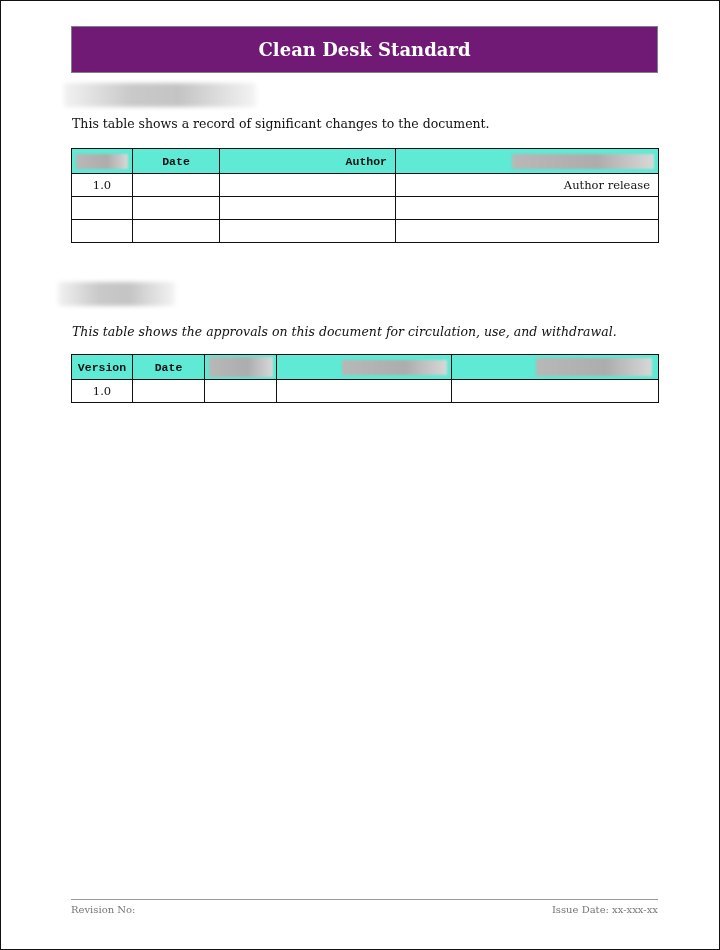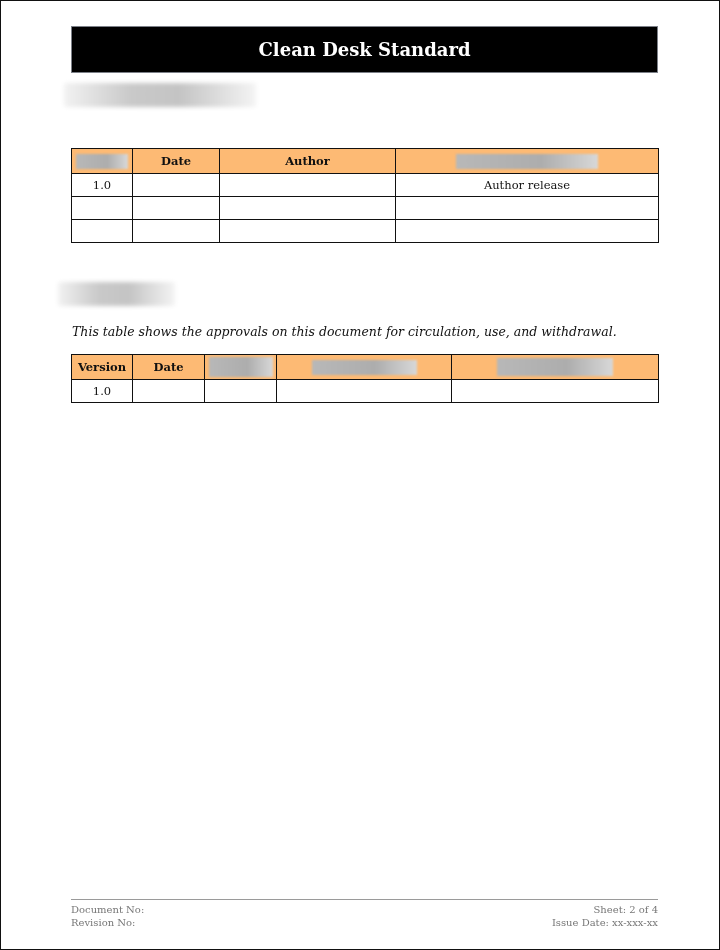--- a/index.html
+++ b/index.html
@@ -1,52 +1,53 @@
 <!DOCTYPE html>
 <html><head>
 <meta charset="utf-8">
 <style>
   html, body { margin: 0; padding: 0; background: #ffffff; }
   body { width: 720px; height: 950px; position: relative; overflow: hidden;
          font-family: "DejaVu Serif", "Liberation Serif", serif; color: #111; }
   .page { position: absolute; left: 0; top: 0; width: 718px; height: 948px;
           border: 1px solid #111; background: #fff; }
   .title-bar { position: absolute; left: 70px; top: 25px; width: 585px; height: 45px;
-               background: #000000; border: 1px solid #7c8088;
+               background: #701a75; border: 1px solid #7c8088;
                display: flex; align-items: center; justify-content: center; }
   .title-bar span { color: #ffffff; font-weight: bold; font-size: 18px; }
   .blur-heading { position: absolute; border-radius: 2px;
                   background: linear-gradient(90deg, #f2f2f2 0%, #c9c9c9 35%, #c4c4c4 60%, #f4f4f4 100%);
                   filter: blur(2px); }
   .intro { position: absolute; left: 71px; font-size: 12.5px; color: #111;
            font-family: "DejaVu Serif", "Liberation Serif", serif; }
   table.doc { position: absolute; left: 70px; border-collapse: collapse;
               font-size: 11.5px; table-layout: fixed; }
   table.doc td, table.doc th { border: 1px solid #111; padding: 0 8px; height: 22px; }
-  table.doc th { background: #fdba74; font-weight: bold; height: 24px; }
+  table.doc th { background: #5eead4; font-weight: bold; height: 24px; font-family: Liberation Mono, monospace; }
   .c { text-align: center; }
-  .l { text-align: center; }
+  .l { text-align: right; }
   .blur-cell { display: inline-block; height: 15px; vertical-align: middle;
                background: linear-gradient(90deg, #b8b8b8 0%, #adadad 60%, #d8d8d8 100%);
                filter: blur(1px); }
   .footer { position: absolute; left: 70px; top: 898px; width: 587px;
             border-top: 1px solid #9a9a9a; font-size: 10px; color: #777;
             padding-top: 3px; line-height: 13px; }
   .footer .row { display: flex; justify-content: space-between; }
 </style>
 </head>
 <body>
 
 <div class="page">
 
   <div class="title-bar">
     <span>Clean Desk Standard</span>
   </div>
 
   <div class="blur-heading" style="left:63px; top:82px; width:192px; height:24px;"></div>
+  <div class="intro" style="top:115px;">This table shows a record of significant changes to the document.</div>
 
   <table class="doc" style="top:147px; width:587px;">
     <colgroup>
       <col style="width:61px">
         <col style="width:87px">
         <col style="width:176px">
         <col style="width:263px">
     </colgroup>
     <tbody>
         <tr>
@@ -110,22 +111,18 @@
       <td></td>
       <td></td>
       <td></td>
       <td></td>
     </tr>
   </tbody>
     </table>
 
   <div class="footer">
     <div class="row">
-      <span>Document No:</span>
-      <span>Sheet: 2 of 4</span>
-    </div>
-    <div class="row">
       <span>Revision No:</span>
       <span>Issue Date: xx-xxx-xx</span>
     </div>
   </div>
 
 </div>
 
 </body></html>

